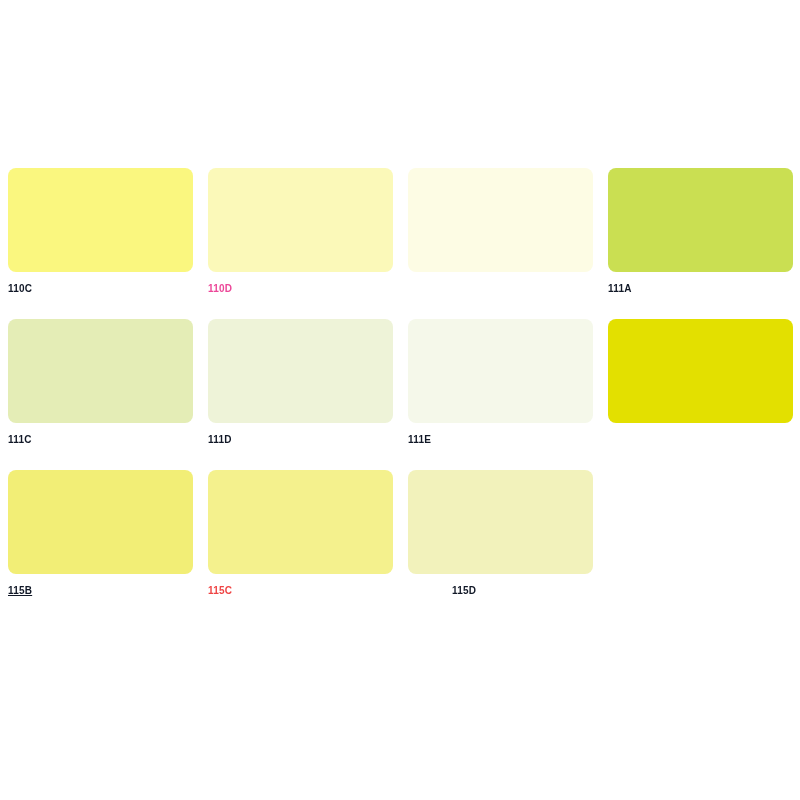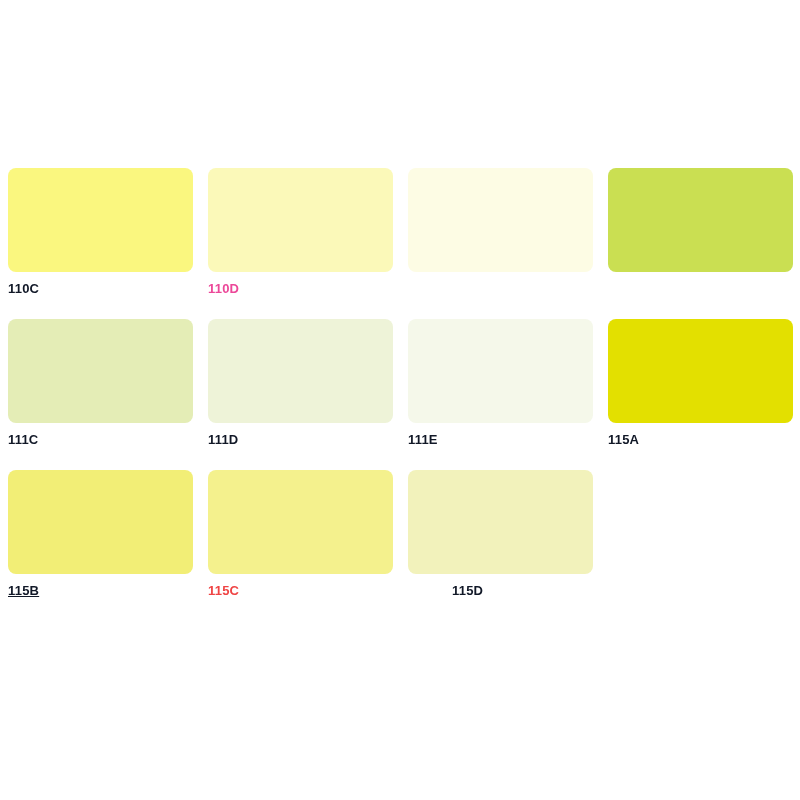--- a/index.html
+++ b/index.html
@@ -32,21 +32,21 @@
 
   .swatch-chip {
     width: 185px;
     height: 104px;
     border-radius: 8px;
     box-sizing: border-box;
   }
 
   .swatch-label {
     margin-top: 10px;
-    font-size: 13px;
+    font-size: 10px;
     font-weight: bold;
     color: #111827;
     letter-spacing: 0.2px;
     line-height: 14px;
     font-family: "Liberation Sans", sans-serif;
   }
 </style>
 </head>
 <body style="background: rgb(255, 255, 255);">
 
@@ -57,36 +57,36 @@
     </div>
     <div class="swatch-cell">
       <div class="swatch-chip" style="background: rgb(251, 249, 185); border-radius: 8px;"></div>
       <div class="swatch-label" style="color: #ec4899;">110D</div>
     </div>
     <div class="swatch-cell">
       <div class="swatch-chip" style="background: rgb(253, 252, 228); border-radius: 8px;"></div>
     </div>
     <div class="swatch-cell">
       <div class="swatch-chip" style="background: rgb(202, 223, 82); border-radius: 8px;"></div>
+      <div class="swatch-label" style="color: rgb(17, 24, 39);">111A</div>
     </div>
     <div class="swatch-cell">
       <div class="swatch-chip" style="background: rgb(228, 237, 182); border-radius: 8px;"></div>
       <div class="swatch-label" style="color: rgb(17, 24, 39);">111C</div>
     </div>
     <div class="swatch-cell">
       <div class="swatch-chip" style="background: rgb(238, 243, 216); border-radius: 8px;"></div>
       <div class="swatch-label" style="color: rgb(17, 24, 39);">111D</div>
     </div>
     <div class="swatch-cell">
       <div class="swatch-chip" style="background: rgb(245, 248, 234); border-radius: 8px;"></div>
       <div class="swatch-label" style="color: rgb(17, 24, 39);">111E</div>
     </div>
     <div class="swatch-cell">
       <div class="swatch-chip" style="background: rgb(227, 224, 0); border-radius: 8px;"></div>
-      <div class="swatch-label" style="color: rgb(17, 24, 39);">115A</div>
     </div>
     <div class="swatch-cell">
       <div class="swatch-chip" style="background: rgb(242, 238, 118); border-radius: 8px;"></div>
       <div class="swatch-label" style="color: rgb(17, 24, 39); text-decoration: underline;">115B</div>
     </div>
     <div class="swatch-cell">
       <div class="swatch-chip" style="background: rgb(244, 241, 141); border-radius: 8px;"></div>
       <div class="swatch-label" style="color: #ef4444;">115C</div>
     </div>
     <div class="swatch-cell">

